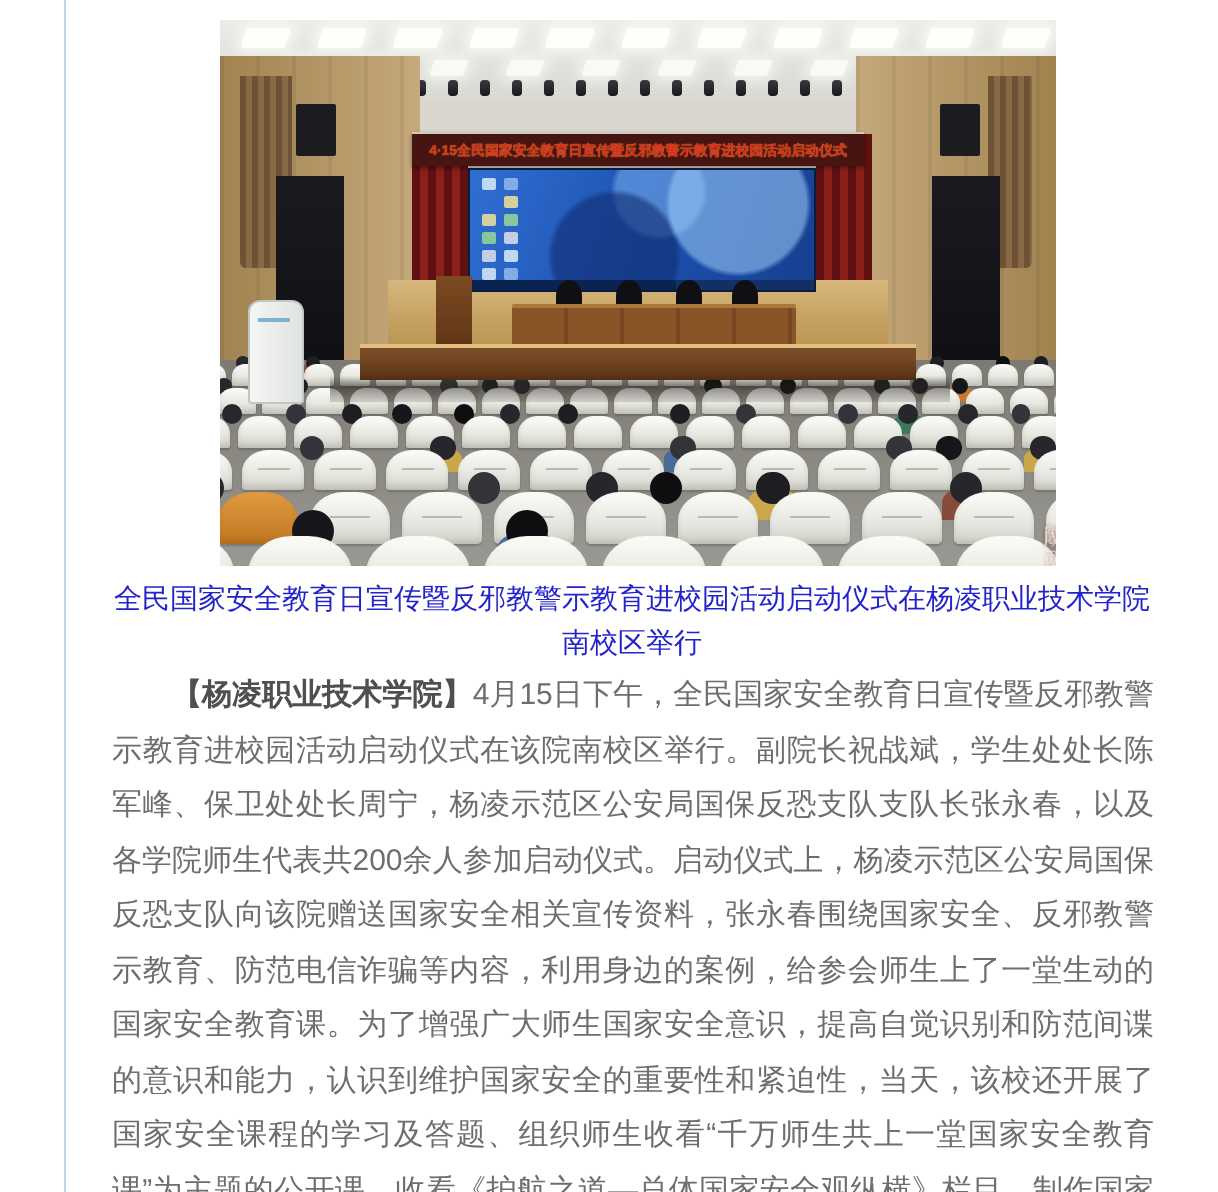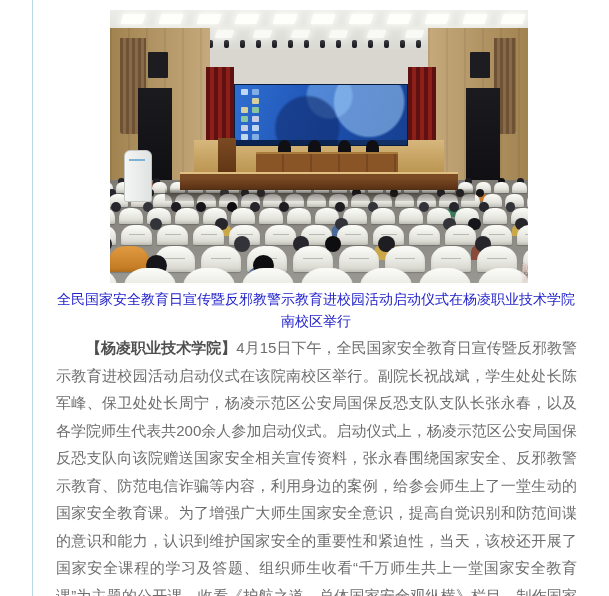--- a/index.html
+++ b/index.html
@@ -148,20 +148,23 @@
     <div class="wall r"></div>
     <div class="drape l"></div>
     <div class="drape r"></div>
     <div class="hispeaker l"></div>
     <div class="hispeaker r"></div>
     <div class="sidepanel l"></div>
     <div class="sidepanel r"></div>
     <div class="curtain l"></div>
     <div class="curtain r"></div>
 
+    <div class="banner">
+      <span class="banner-text">4·15全民国家安全教育日宣传暨反邪教警示教育进校园活动启动仪式</span>
+    </div>
 
     <div class="screen">
       <div id="screen-icons" style="left:0;top:0;width:100%;height:100%;">
           <div class="icon" style="left: 6px; top: 4px; background: rgb(207, 227, 245);"></div>
           <div class="icon" style="left: 17px; top: 4px; background: rgb(138, 182, 232);"></div>
           <div class="icon" style="left: 17px; top: 13px; background: rgb(232, 220, 154);"></div>
           <div class="icon" style="left: 6px; top: 22px; background: rgb(232, 220, 154);"></div>
           <div class="icon" style="left: 17px; top: 22px; background: rgb(147, 207, 154);"></div>
           <div class="icon" style="left: 6px; top: 31px; background: rgb(147, 207, 154);"></div>
           <div class="icon" style="left: 17px; top: 31px; background: rgb(216, 216, 232);"></div>

